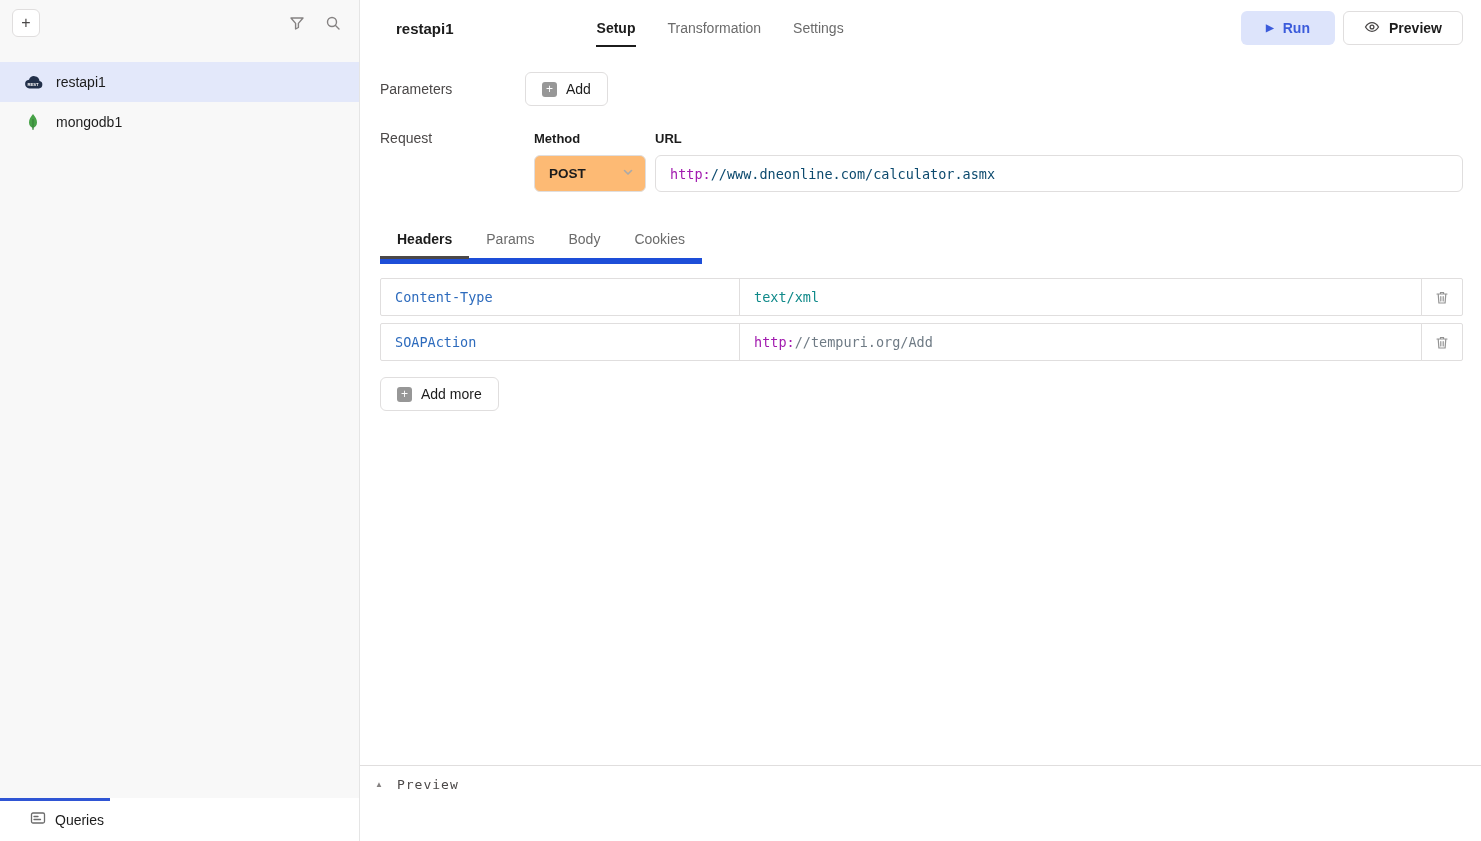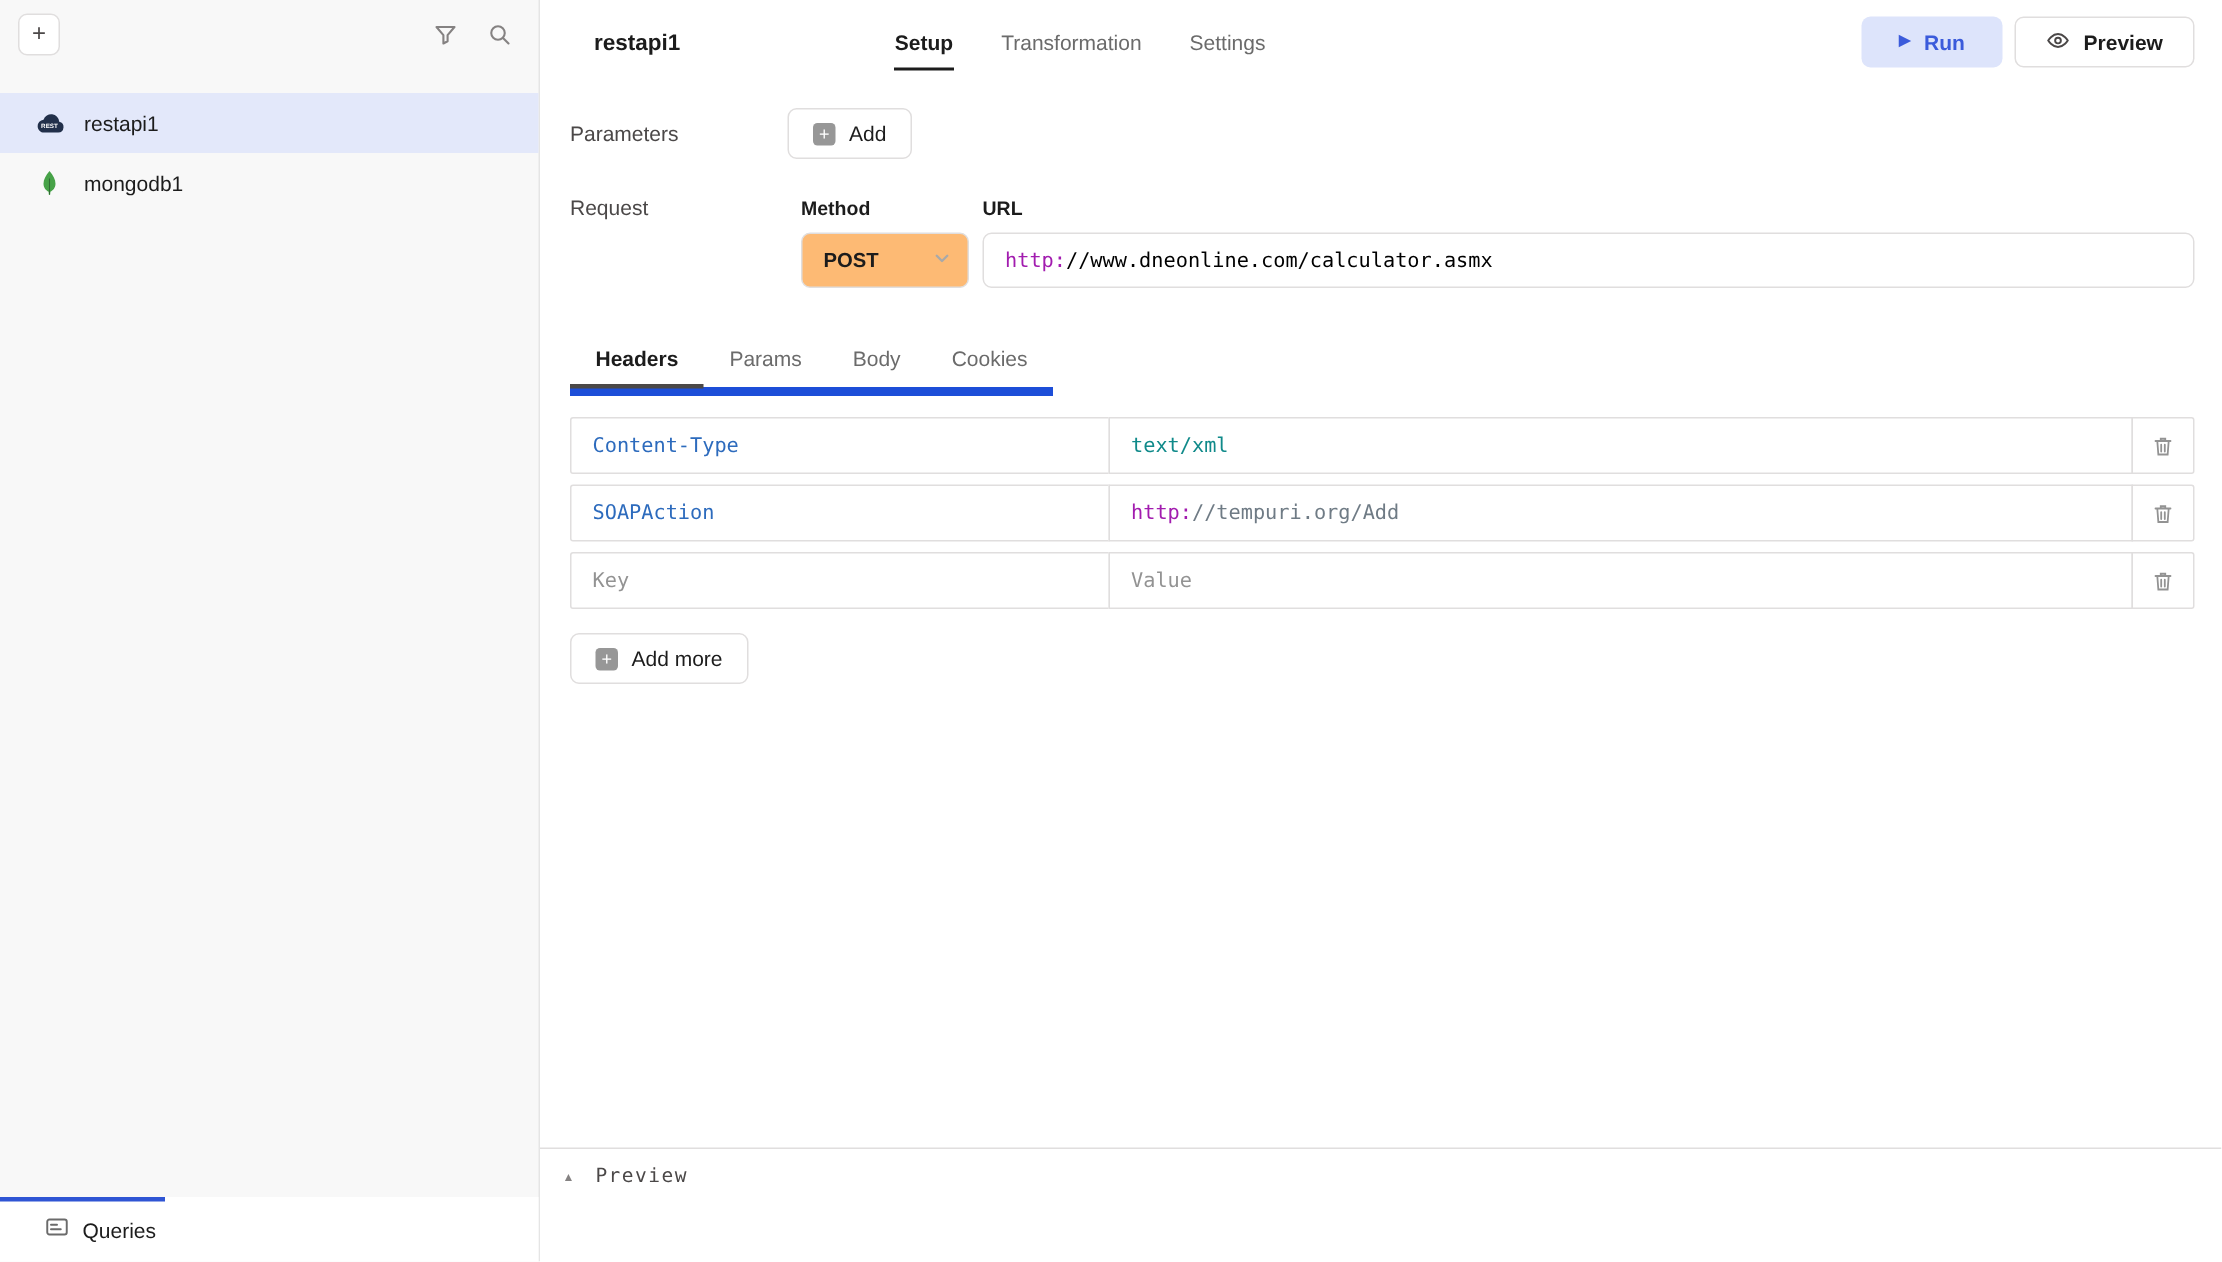--- a/index.html
+++ b/index.html
@@ -58,21 +58,21 @@
   .kv-value { flex:1; margin-left:-1px; }
   .kv-delete { width:42px; margin-left:-1px; background:#fff; border:1px solid #e0dede; border-radius:0 2px 2px 0; display:flex; align-items:center; justify-content:center; cursor:pointer; padding:0; }
   input.kv-cell { outline:none; color:#1c1c1c; }
   input.kv-cell::placeholder { color:#939393; }
   .btn-add-more { margin-top:9px; }
 
   .code-key { color:#2d6bbd; }
   .c-teal { color:#108a8a; }
   .code-scheme { color:#a21caf; }
   .code-gray { color:#6f7b85; }
-  .url-rest { color:#000000; }
+  .url-rest { color:#0c4a6e; }
 
   .main-footer { border-top:1px solid #e0dede; height:76px; }
   .preview-row { height:36px; display:flex; align-items:center; gap:14px; padding-left:15px; cursor:pointer; }
   .caret-up { font-size:8px; color:#858282; }
   .preview-label { font-family:"DejaVu Sans Mono", monospace; font-size:13px; color:#4b4848; letter-spacing:1px; }
 </style>
 </head>
 <body>
 
 <div class="app">
@@ -215,29 +215,20 @@
             <span class="code-scheme">http:</span>
               <span class="code-gray">//tempuri.org/Add</span>
           </div>
           <button class="kv-delete">
             <svg width="14" height="15" viewBox="0 0 14 15" fill="none" stroke="#939393" stroke-width="1.2" stroke-linecap="round">
               <path d="M2 4h10M5.5 4V2.5h3V4M3.2 4l.7 9h6.2l.7-9M5.8 6.5v4.5M8.2 6.5v4.5"></path>
             </svg>
           </button>
         </div>
 
-        <div class="kv-row">
-          <input class="kv-cell kv-key" placeholder="Key" style="">
-          <input class="kv-cell kv-value" placeholder="Value" style="">
-          <button class="kv-delete">
-            <svg width="14" height="15" viewBox="0 0 14 15" fill="none" stroke="#939393" stroke-width="1.2" stroke-linecap="round">
-              <path d="M2 4h10M5.5 4V2.5h3V4M3.2 4l.7 9h6.2l.7-9M5.8 6.5v4.5M8.2 6.5v4.5"></path>
-            </svg>
-          </button>
-        </div>
 
         <button class="btn-add-more">
           <span class="plus-square">+</span>
           <span>Add more</span>
         </button>
       </div>
 
     </div>
 
     <div class="main-footer">

